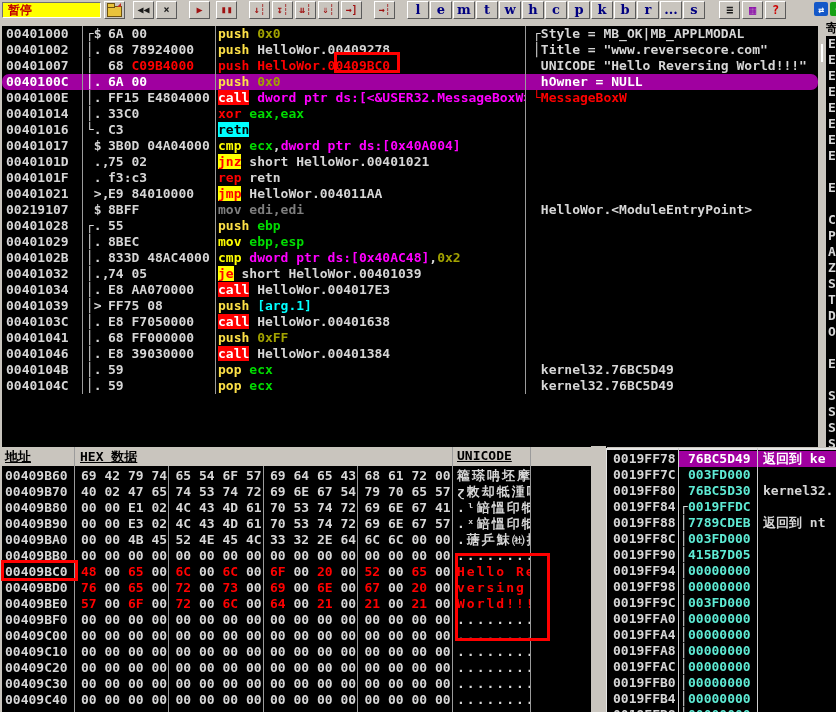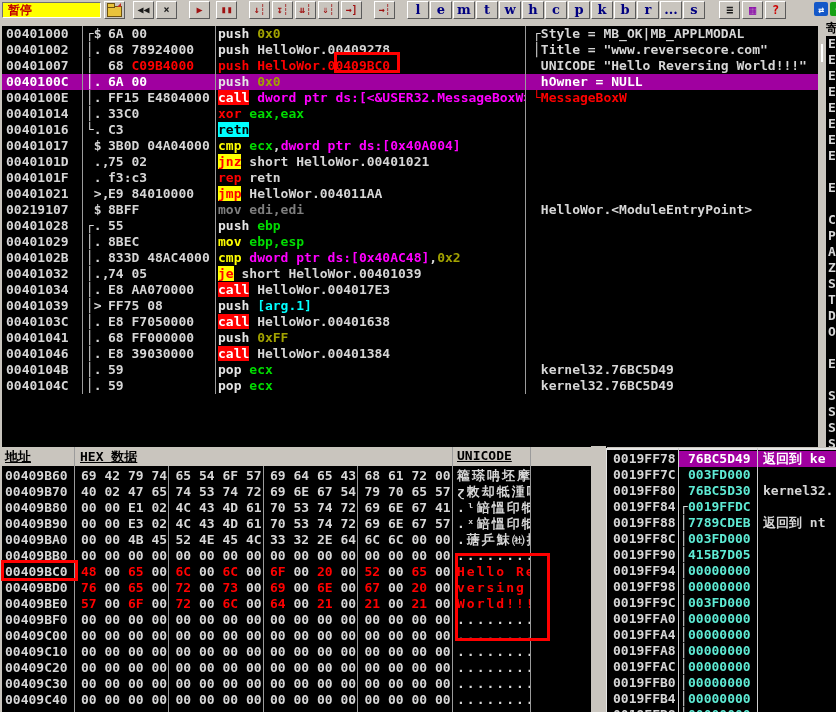--- a/index.html
+++ b/index.html
@@ -35,24 +35,24 @@
   #regheader{height:16px;background:#C9C5BE;color:#000;font-size:12px;overflow:hidden;
           white-space:nowrap;font-family:"DejaVu Sans",sans-serif;}
   .rrow{height:16px;line-height:16px;color:#D6D6D6;padding-left:2px;overflow:hidden;white-space:nowrap;}
   
   .drow{display:flex;height:16px;line-height:16px;white-space:pre;}
   .daddr{flex:none;width:80px;padding-left:4px;box-sizing:border-box;color:#D6D6D6;overflow:hidden;}
   .dprefix{flex:none;width:26px;padding-left:4px;box-sizing:border-box;color:#D6D6D6;overflow:hidden;}
   .dbytes{flex:none;width:107px;box-sizing:border-box;overflow:hidden;}
   .dins{flex:none;width:310px;box-sizing:border-box;padding-left:3px;overflow:hidden;}
   .dcmt{flex:1;box-sizing:border-box;padding-left:8px;overflow:hidden;}
-  .drow.sel{background:#A000A0;}
+  .drow.sel{background:#A000A0;border-radius:7px;}
   .drow.sel .c-w,.drow.sel .daddr,.drow.sel .dprefix{color:#FFFFFF;}
   .c-w{color:#D6D6D6}.c-red{color:#FF0000}.c-gray{color:#7E7E7E}
-  .c-push{color:#e5e5e5}.c-yel{color:#FFFF00}.c-reg{color:#00DC00}
+  .c-push{color:#fde047}.c-yel{color:#FFFF00}.c-reg{color:#00DC00}
   .c-imm{color:#A2A200}.c-mem{color:#FF00FF}.c-arg{color:#00FFFF}
   .c-call{background:#FF0000;color:#ffffff}
   .c-jcc{background:#FFFF00;color:#FF0000}
   .c-ret{background:#00FFFF;color:#000000}
   .vdiv{position:absolute;width:1px;background:#9B9B9B;z-index:5;}
   
   #hexpane{position:absolute;left:0;top:447px;width:591px;height:265px;background:#000;padding-left:16px;}
   #hexheader{position:absolute;left:0;top:0;width:591px;height:19px;background:#C9C5BE;color:#000;}
   #hexheader span{position:absolute;top:1px;text-decoration:underline;}
   #hexrows{position:absolute;left:2px;top:21px;width:589px;height:244px;overflow:hidden;}

